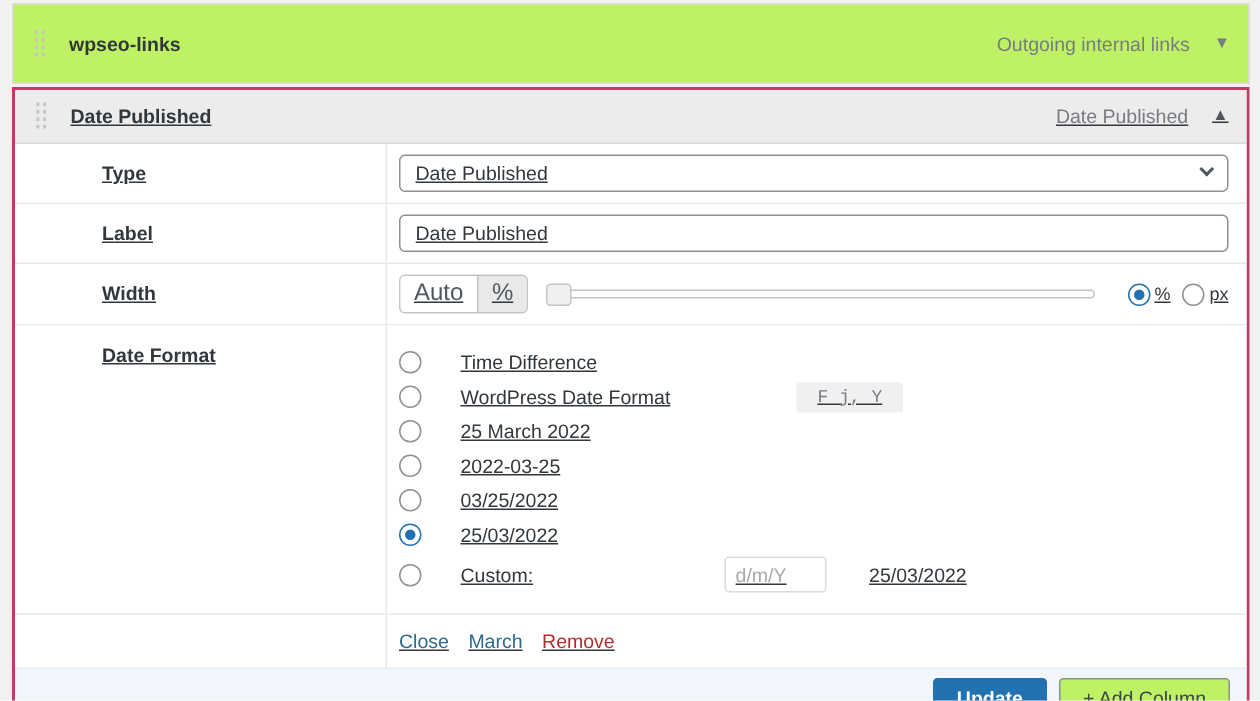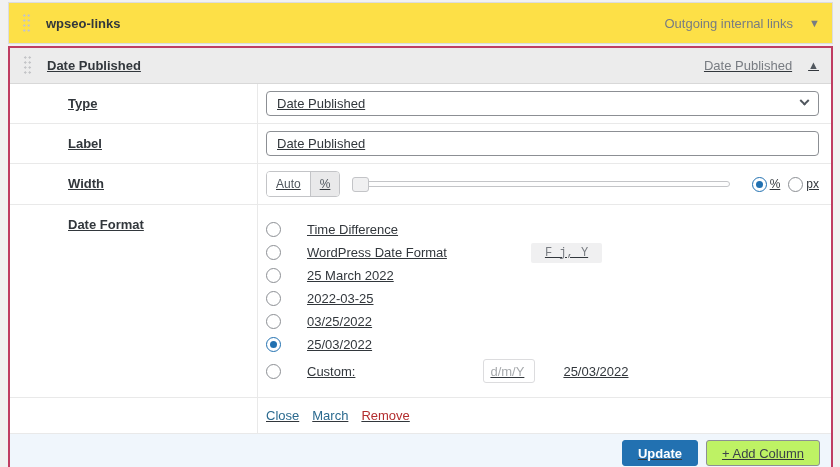--- a/index.html
+++ b/index.html
@@ -8,22 +8,22 @@
     background:#f1f1f1;
     font-family:"Liberation Sans", sans-serif;
     font-size:13px;
     color:#32373c;
   }
   .wrap { margin:2px 7px 0 8px; }
 
   
   .list-row {
     display:flex; align-items:center;
-    height:42px; padding:0 12px 0 13px;
-    background:#fde047;
+    height:54px; padding:0 12px 0 13px;
+    background:#bef264;
   }
   .collapsed-row { border:1px solid #dcdcde; }
   .handle {
     width:9px; height:21px; margin-right:15px; flex:none; cursor:move;
     background-image:radial-gradient(circle, #c3c4c7 1.1px, transparent 1.3px);
     background-size:4.5px 5px;
   }
   .row-title { font-weight:700; color:#32373c; }
   .row-right { margin-left:auto; display:flex; align-items:center; gap:16px; }
   .row-type { color:#787c82; }
@@ -66,21 +66,21 @@
   }
   .text-input {
     width:100%; height:25px;
     border:1px solid #8c8f94; border-radius:4px;
     padding:0 10px; font:inherit; color:#32373c; background:#fff;
   }
 
   
   .btn-group { display:flex; flex:none; border:1px solid #c3c4c7; border-radius:4px; overflow:hidden; }
   .btn-group .gbtn {
-    font:inherit; font-size:12px; color:#50575e; background:#fff;
+    font:inherit; font-size:16px; color:#50575e; background:#fff;
     border:none; padding:3px 9px; height:24px; cursor:pointer;
   }
   .btn-group .gbtn + .gbtn { border-left:1px solid #c3c4c7; background:#e9e9ea; }
   .slider {
     flex:1; height:6px; margin:0 14px 0 12px; position:relative;
     border:1px solid #c3c4c7; border-radius:4px; background:#fdfdfd; cursor:pointer;
   }
   .slider-handle {
     position:absolute; left:-1px; top:-5px;
     width:17px; height:15px; border-radius:3px;
@@ -100,21 +100,21 @@
   
   .df-wrap { display:flex; flex-direction:column; padding:6px 0 4px 0; width:100%; }
   .df-option { display:flex; align-items:center; min-height:23px; gap:26px; cursor:pointer; }
   .df-label { color:#32373c; }
   .code-badge {
     margin-left:58px; background:#f0f0f1; color:#787c82;
     font-family:"Liberation Mono", monospace; font-size:12px;
     padding:3px 14px; border-radius:2px;
   }
   .custom-format-input {
-    margin-left:102px; width:52px; height:24px;
+    margin-left:102px; width:68px; height:24px;
     border:1px solid #dcdcde; border-radius:3px;
     font:inherit; color:#32373c; padding:0 6px;
   }
   .custom-format-input::placeholder { color:#a7aaad; }
   .df-preview { color:#32373c; margin-left:2px; }
   .df-option.custom { min-height:30px; }
 
   
   .actions-row .field-label { padding-top:0; padding-bottom:0; }
   .actions-content { gap:13px; padding-top:10px; padding-bottom:10px; }

